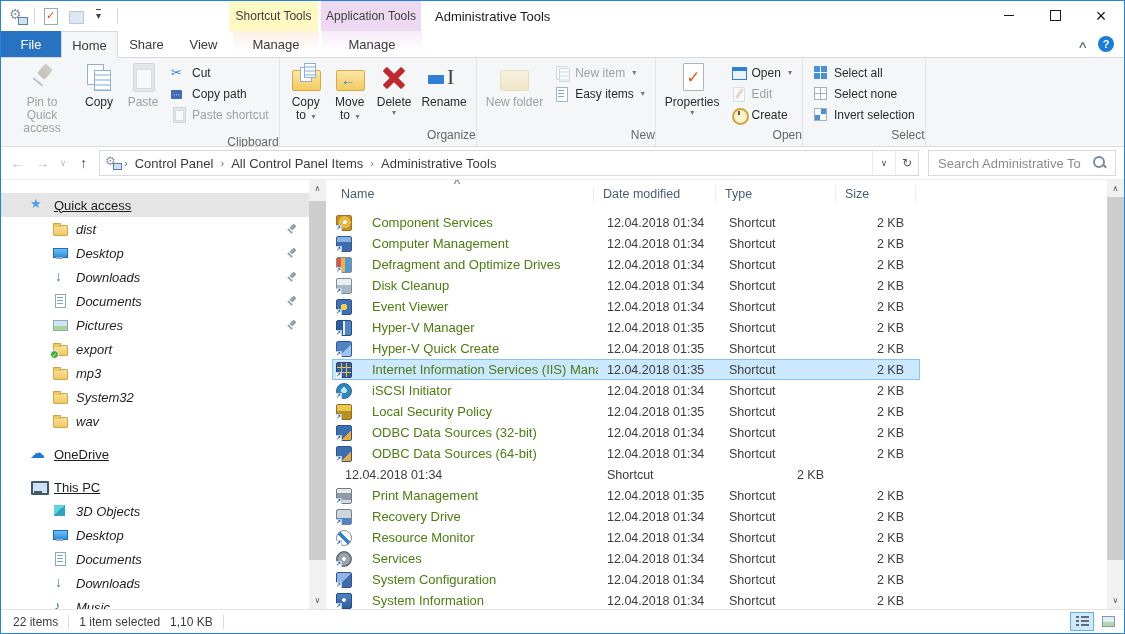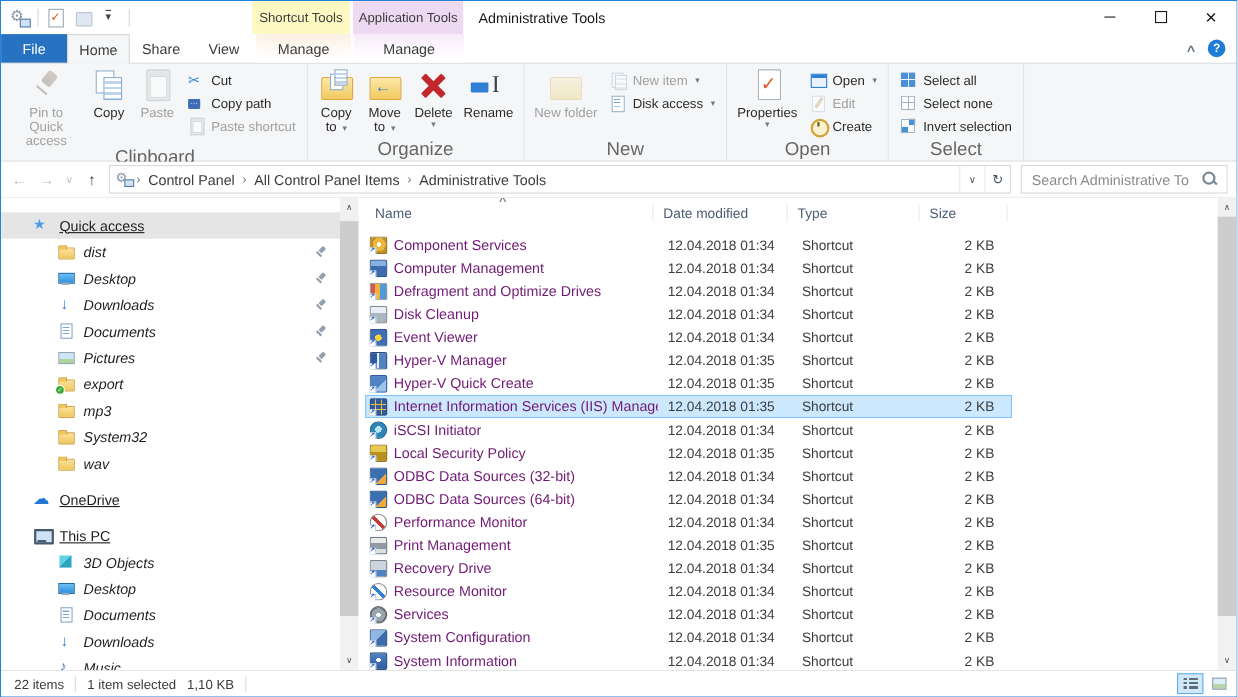--- a/index.html
+++ b/index.html
@@ -40,21 +40,21 @@
   .tab-manage.manage-orange { width:86px; background:linear-gradient(#fcf0e3,#fff 80%); margin-left:1px; }
   .tab-manage.manage-purple { width:100px; background:linear-gradient(#f7ebfa,#fff 80%); margin-left:3px; }
   .tr-right { margin-left:auto; display:flex; align-items:center; gap:12px; padding-right:10px; }
   .chevron-up-icon { font-size:10px; color:#5f6f80; transform:scaleX(1.5); display:inline-block; }
   .help-icon { width:16px; height:16px; border-radius:50%; background:#1c7cd6; color:#fff; font-size:11px; font-weight:bold; text-align:center; line-height:16px; }
 
   
   .ribbon { height:89px; display:flex; background:#f5f6f7; border-bottom:1px solid #dadcdd; padding-left:2px; flex:none; }
   .rb-group { display:flex; flex-direction:column; border-right:1px solid #e3e4e5; }
   .rb-body { flex:1; display:flex; align-items:stretch; padding:2px 4px 0; }
-  .rb-label { text-align:center; font-size:17px; color:#666; line-height:15px; padding-bottom:3px; }
+  .rb-label { text-align:right; font-size:12px; color:#666; line-height:15px; padding-bottom:3px; }
   .rb-big { display:flex; flex-direction:column; align-items:center; padding:2px 5px 0; }
   .rb-big .lbl { font-size:12px; line-height:13px; text-align:center; color:#2b2b2b; max-width:60px; }
   .rb-big.narrowlbl .lbl { max-width:34px; }
   .rb-big.disabled .lbl { color:#a0a0a0; }
   .rb-big.disabled .bi, .rb-small.disabled .si { opacity:.45; }
   .rb-smallstack { display:flex; flex-direction:column; padding-top:2px; }
   .rb-small { display:flex; align-items:center; gap:5px; height:21px; padding:0 6px; font-size:12px; color:#2b2b2b; white-space:nowrap;text-align:center; }
   .rb-small.disabled { color:#a0a0a0; }
   .caret { font-size:8px; color:#6d7a88; margin-left:2px; }
   .caret.blockcaret { display:block; margin:0 auto; line-height:8px; }
@@ -158,21 +158,21 @@
   
   .filelist { flex:1; position:relative; overflow:hidden; padding:2px 17px 0 6px; }
   .fl-header { display:grid; grid-template-columns:262px 122px 120px 80px 1fr; height:24px; align-items:center; position:relative; }
   .fl-h { font-size:12.5px; color:#4c5d73; padding-left:9px; position:relative; height:24px; line-height:24px; white-space:nowrap; }
   .fl-h::after { content:""; position:absolute; right:0; top:4px; bottom:4px; width:1px; background:#ebebeb; }
   .fl-h.filler::after { display:none; }
   .sort-caret { position:absolute; left:122px; top:-5px; font-size:8px; color:#7a8a9a; transform:scaleX(1.7); line-height:10px; }
   .fl-rows { padding-top:6px; }
   .fl-row { display:grid; grid-template-columns:262px 122px 120px 80px; height:21px; align-items:center; width:588px; padding-left:4px; }
   .fl-row.selected { background:#cce8ff; box-shadow:inset 0 0 0 1px #84c3f7; }
-  .cell-name { display:flex; align-items:center; gap:6px; font-size:13px; color:#701a75; white-space:nowrap; overflow:hidden; }
+  .cell-name { display:flex; align-items:center; gap:20px; font-size:13px; color:#4d7c0f; white-space:nowrap; overflow:hidden; }
   .cell { font-size:12.5px; color:#3d3d3d; padding-left:9px; white-space:nowrap; }
   .cell-size { text-align:right; padding-right:16px; }
 
   .fi { width:16px; height:16px; position:relative; flex:none; }
   .fi::before { content:""; position:absolute; left:0; top:0; width:14px; height:14px; border-radius:2px; }
   .lnk { position:absolute; left:-1px; bottom:-1px; width:7px; height:7px; background:#fff; border:1px solid #b9cfe8; z-index:1; }
   .lnk::before { content:"↗"; position:absolute; left:0; top:-1px; font-size:6px; line-height:7px; color:#2456b0; font-weight:bold; }
   .ic-component-services::before { background:radial-gradient(circle at 55% 45%,#fff 0 2px,#e9b83d 2px 6px,#c08f2a 6px); border:1px solid #9a7420; }
   .ic-computer-management::before { background:linear-gradient(#86b2e0 0 35%,#3c6cae 35%); border:1px solid #35598c; }
   .ic-defrag::before { background:linear-gradient(90deg,#d9564f 0 30%,#f2b23e 30% 60%,#4f9bd9 60%); border:1px solid #8a8a8a; }
@@ -312,21 +312,21 @@
             <span class="lbl">New folder</span>
           </div>
           <div class="rb-smallstack">
             <div class="rb-small disabled">
               <span class="si si-new-item"></span>
               <span class="slbl">New item</span>
               <span class="caret">▾</span>
             </div>
             <div class="rb-small">
               <span class="si si-easy-access"></span>
-              <span class="slbl">Disk access</span>
+              <span class="slbl">Easy items</span>
               <span class="caret">▾</span>
             </div>
           </div>
         </div>
         <div class="rb-label">New</div>
       </div>
       <div class="rb-group">
         <div class="rb-body">
           <div class="rb-big">
             <span class="bi bi-properties"></span>
@@ -623,26 +623,20 @@
               <span class="fi ic-odbc">
                 <i class="lnk"></i>
               </span>
               <span class="fname">ODBC Data Sources (64-bit)</span>
             </div>
             <div class="cell">12.04.2018 01:34</div>
             <div class="cell">Shortcut</div>
             <div class="cell cell-size">2 KB</div>
           </div>
           <div class="fl-row">
-            <div class="cell-name">
-              <span class="fi ic-performance-monitor">
-                <i class="lnk"></i>
-              </span>
-              <span class="fname">Performance Monitor</span>
-            </div>
             <div class="cell">12.04.2018 01:34</div>
             <div class="cell">Shortcut</div>
             <div class="cell cell-size">2 KB</div>
           </div>
           <div class="fl-row">
             <div class="cell-name">
               <span class="fi ic-print-management">
                 <i class="lnk"></i>
               </span>
               <span class="fname">Print Management</span>

